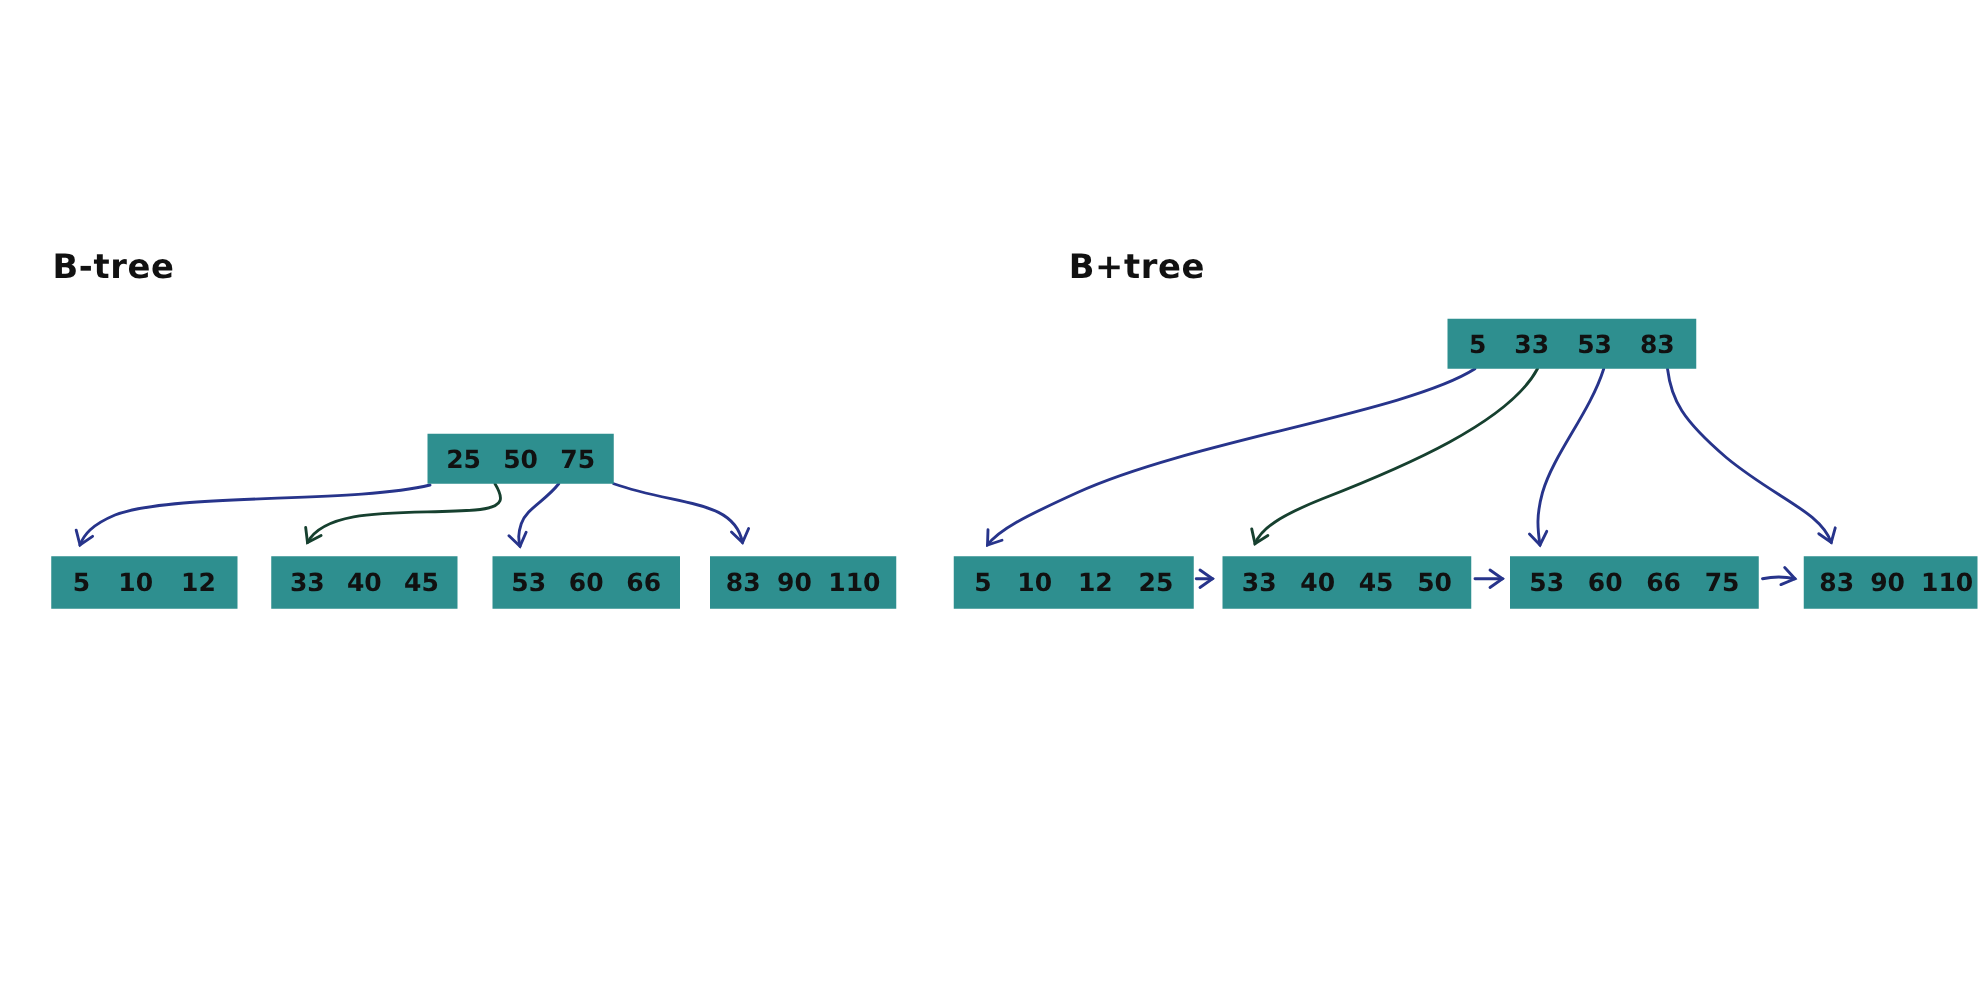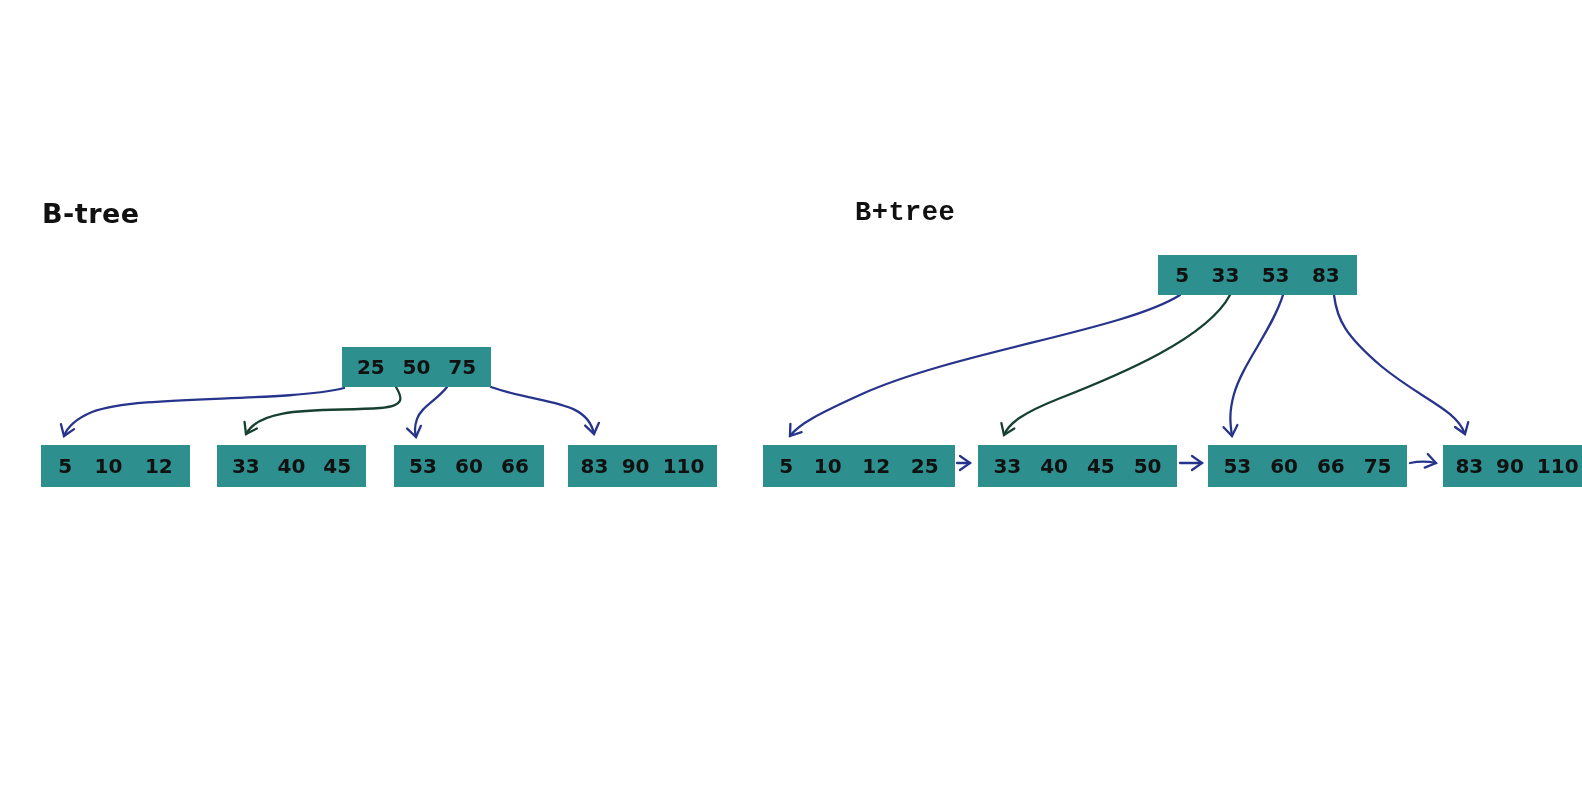--- a/index.html
+++ b/index.html
@@ -104,21 +104,21 @@
     <span class="key">60</span>
     <span class="key">66</span>
   </div>
 
   <div class="node" style="left:568px; top:445px; width:149px; height:42px;">
     <span class="key">83</span>
     <span class="key">90</span>
     <span class="key">110</span>
   </div>
 
-  <div class="diagram-title" style="left:855px; top:198px;font-family:Liberation Mono, monospace;">B+tree</div>
+  <div class="diagram-title" style="left:855px; top:198px;">B+tree</div>
 
   <div class="node" style="left:1158px; top:255px; width:199px; height:40px;">
     <span class="key">5</span>
     <span class="key">33</span>
     <span class="key">53</span>
     <span class="key">83</span>
   </div>
 
   <div class="node" style="left:763px; top:445px; width:192px; height:42px;">
     <span class="key">5</span>

